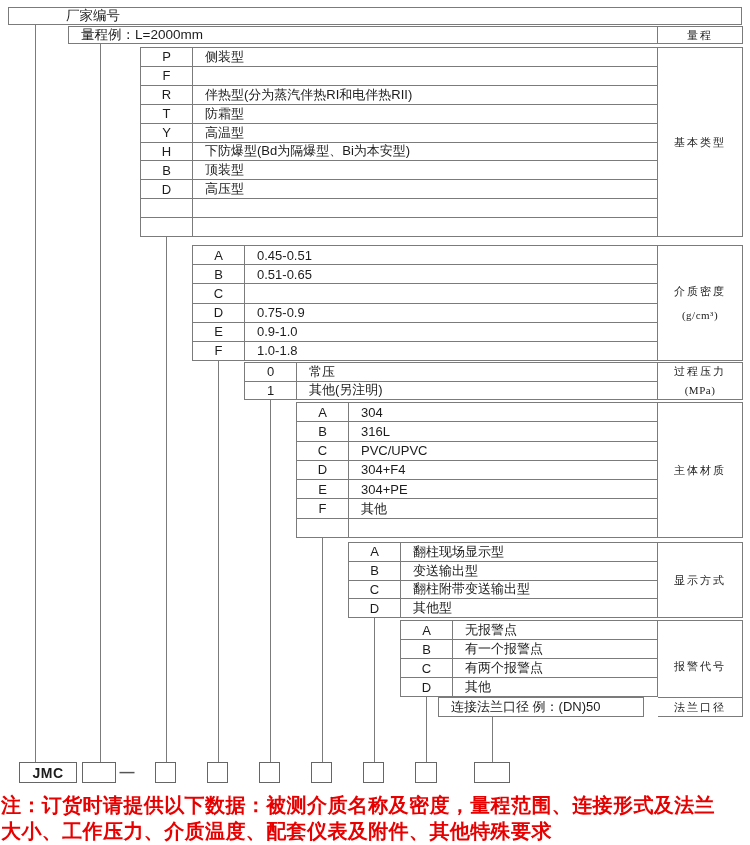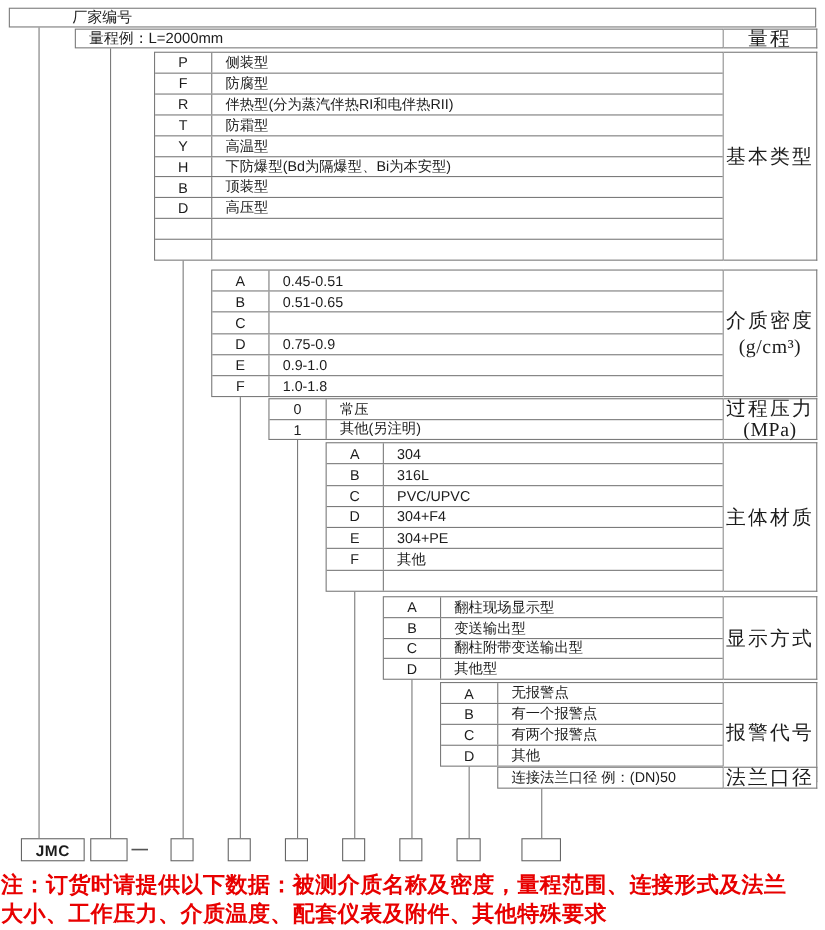--- a/index.html
+++ b/index.html
@@ -13,21 +13,21 @@
     position:relative;width:750px;height:845px;background:#fff;overflow:hidden;
     font-family:"Liberation Sans", sans-serif;color:var(--ink);padding-left:36px;
   }
   .abs{position:absolute;box-sizing:border-box;}
   
   .hrow{border:1px solid var(--line);display:flex;align-items:center;font-size:13.5px;background:#fff;}
   .label-box{
     position:absolute;box-sizing:border-box;left:658px;width:85px;
     border:1px solid var(--line);border-left:none;
     display:flex;flex-direction:column;align-items:center;justify-content:center;
-    font-family:"Liberation Serif", serif;font-size:18px;letter-spacing:2px;
+    font-family:"Liberation Serif", serif;font-size:11px;letter-spacing:2px;
     line-height:20px;text-align:center;background:#fff;
   }
   .label-box .sub{letter-spacing:0.5px;}
   
   .cascade-table{
     position:absolute;box-sizing:border-box;border:1px solid var(--line);
     display:flex;flex-direction:column;background:#fff;
   }
   .ct-row{display:flex;flex:1;min-height:0;}
   .ct-row:not(:last-child){border-bottom:1px solid var(--line);}
@@ -71,21 +71,20 @@
     <span>量程</span>
   </div>
 
   <div class="cascade-table" style="left:140px;top:47px;width:518px;height:190px;">
       <div class="ct-row">
         <div class="ct-code">P</div>
         <div class="ct-desc">侧装型</div>
       </div>
       <div class="ct-row">
         <div class="ct-code">F</div>
-        <div class="ct-desc">防腐型</div>
       </div>
       <div class="ct-row">
         <div class="ct-code">R</div>
         <div class="ct-desc">伴热型(分为蒸汽伴热RI和电伴热RII)</div>
       </div>
       <div class="ct-row">
         <div class="ct-code">T</div>
         <div class="ct-desc">防霜型</div>
       </div>
       <div class="ct-row">
@@ -208,21 +207,21 @@
       <div class="ct-row">
         <div class="ct-code">C</div>
         <div class="ct-desc">有两个报警点</div>
       </div>
       <div class="ct-row">
         <div class="ct-code">D</div>
         <div class="ct-desc">其他</div>
       </div>
     </div>
 
-  <div class="abs hrow" style="left:452px;top:697px;width:206px;height:20px;padding-left:12px;font-size:13px;">
+  <div class="abs hrow" style="left:438px;top:697px;width:206px;height:20px;padding-left:12px;font-size:13px;">
     <span>连接法兰口径 例：(DN)50</span>
   </div>
 
   <div class="label-box" style="top:47px;height:190px;">
     <span>基本类型</span>
   </div>
   <div class="label-box" style="top:245px;height:116px;line-height:24px;">
     <span>介质密度</span>
     <span class="sub">(g/cm³)</span>
   </div>

